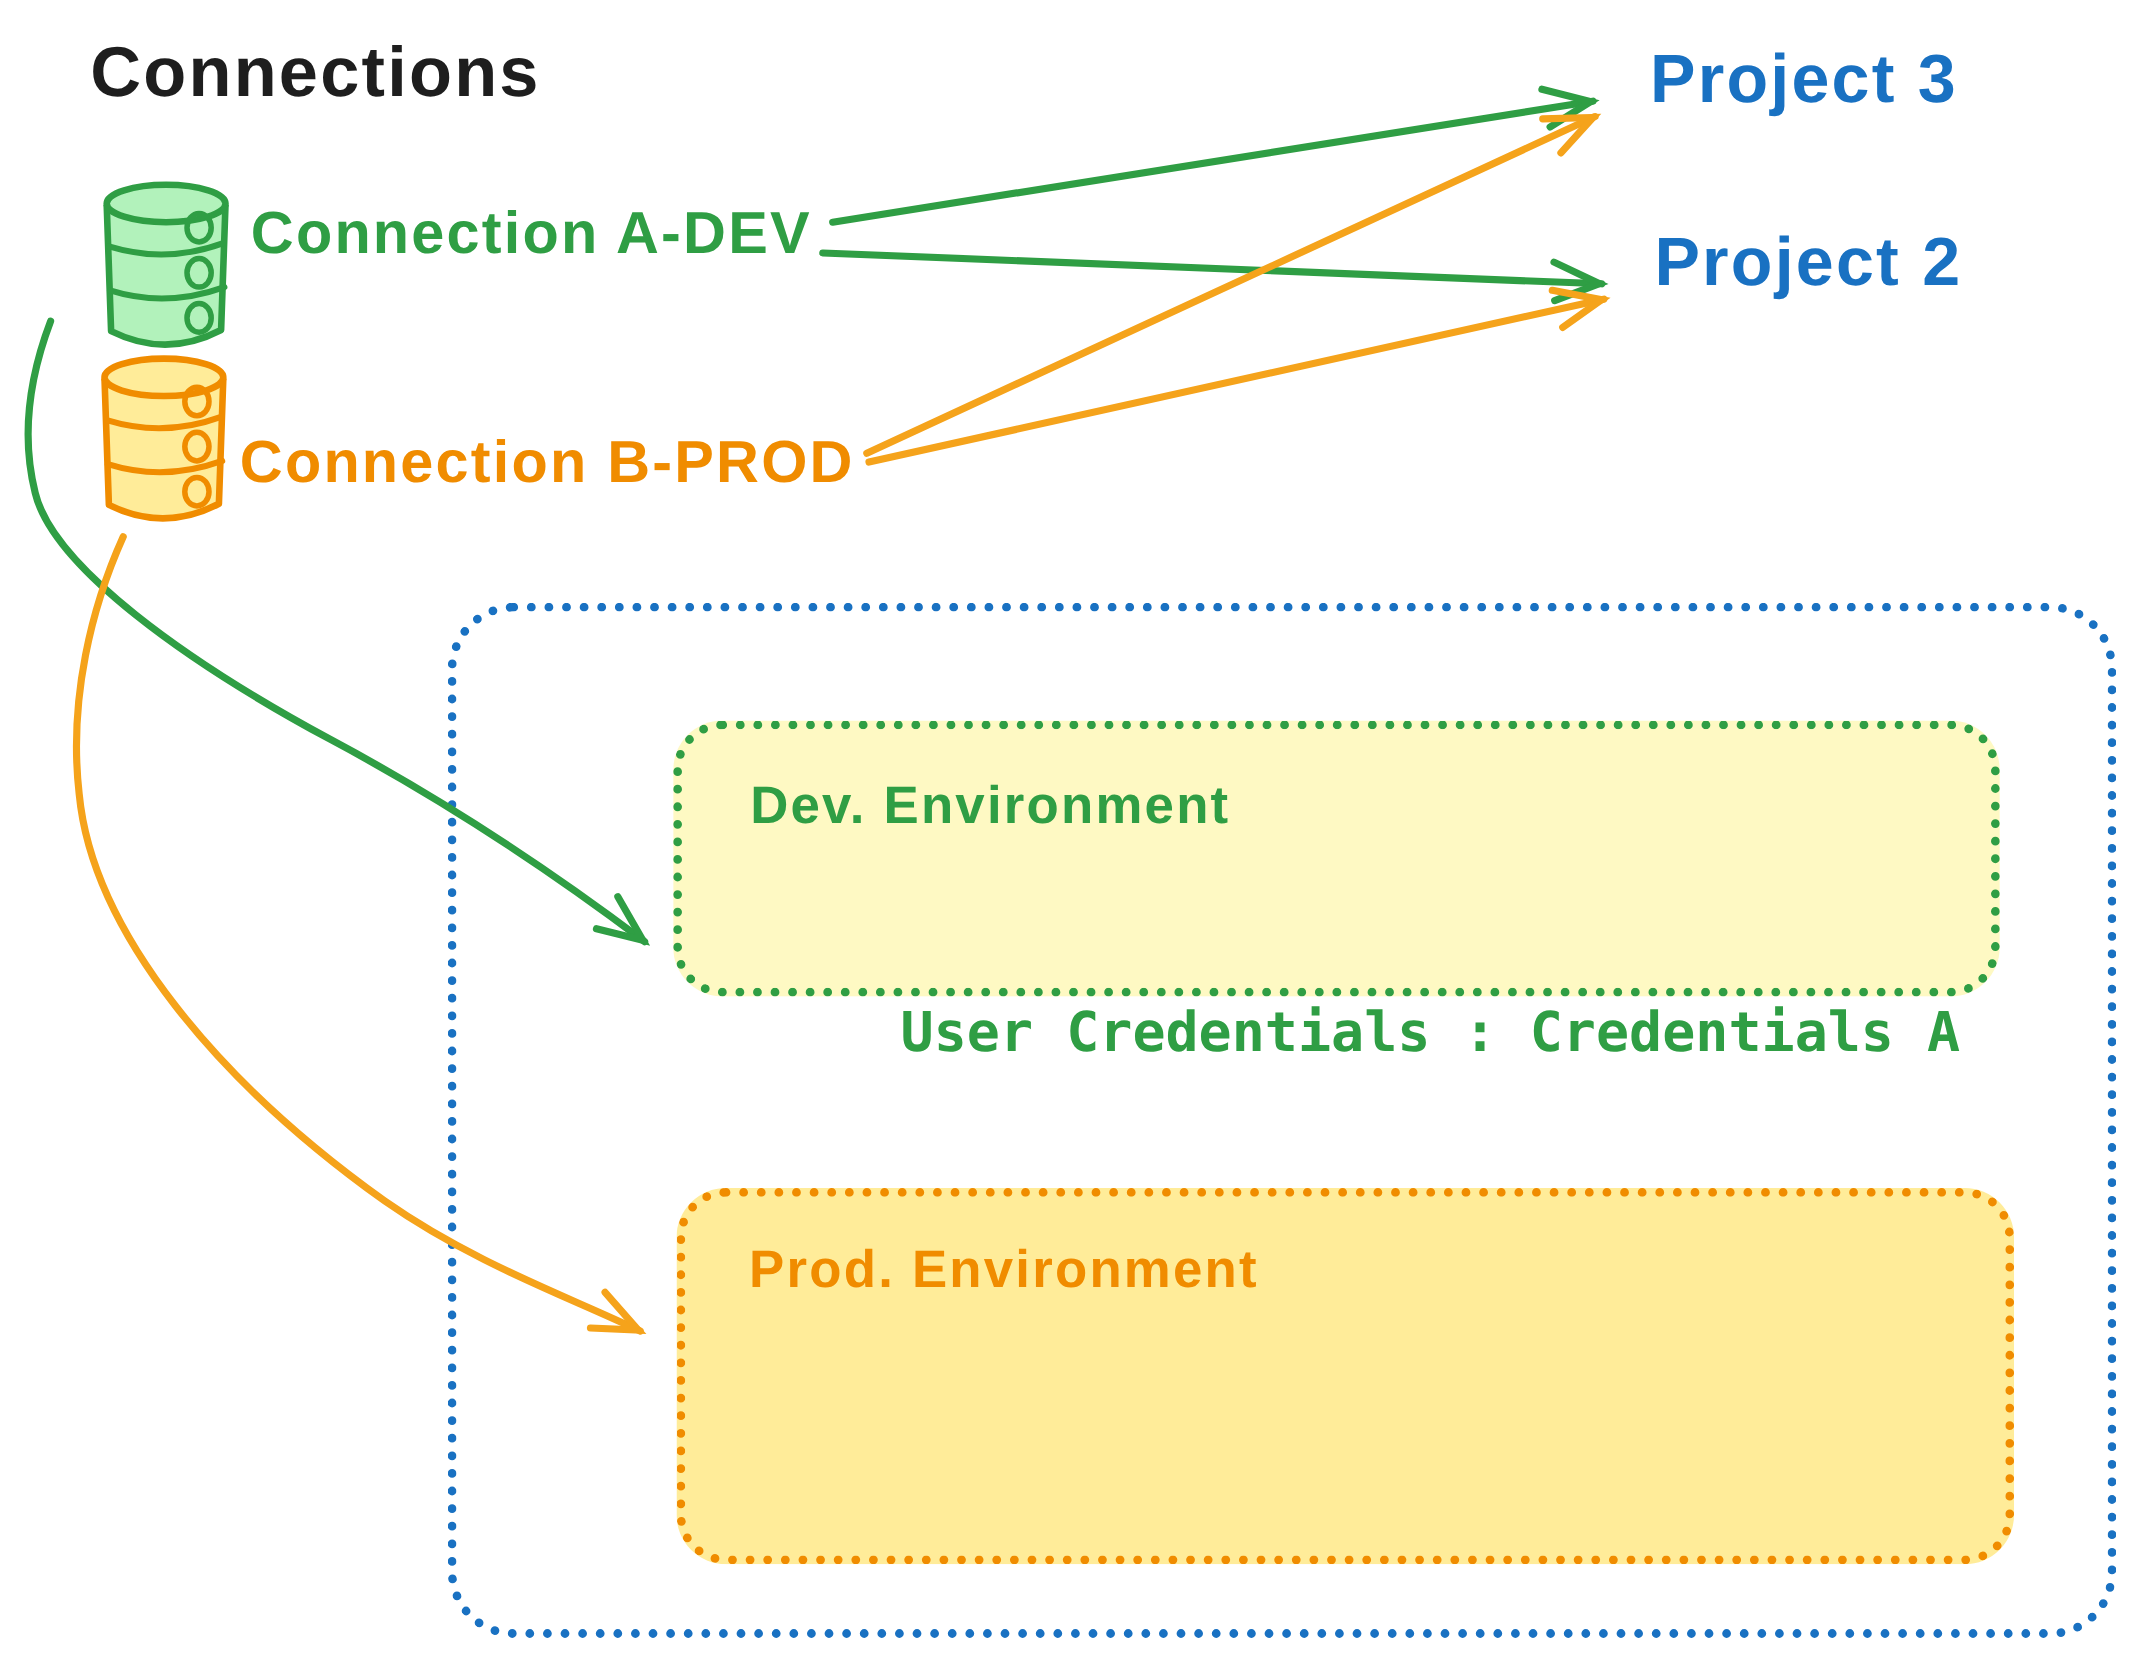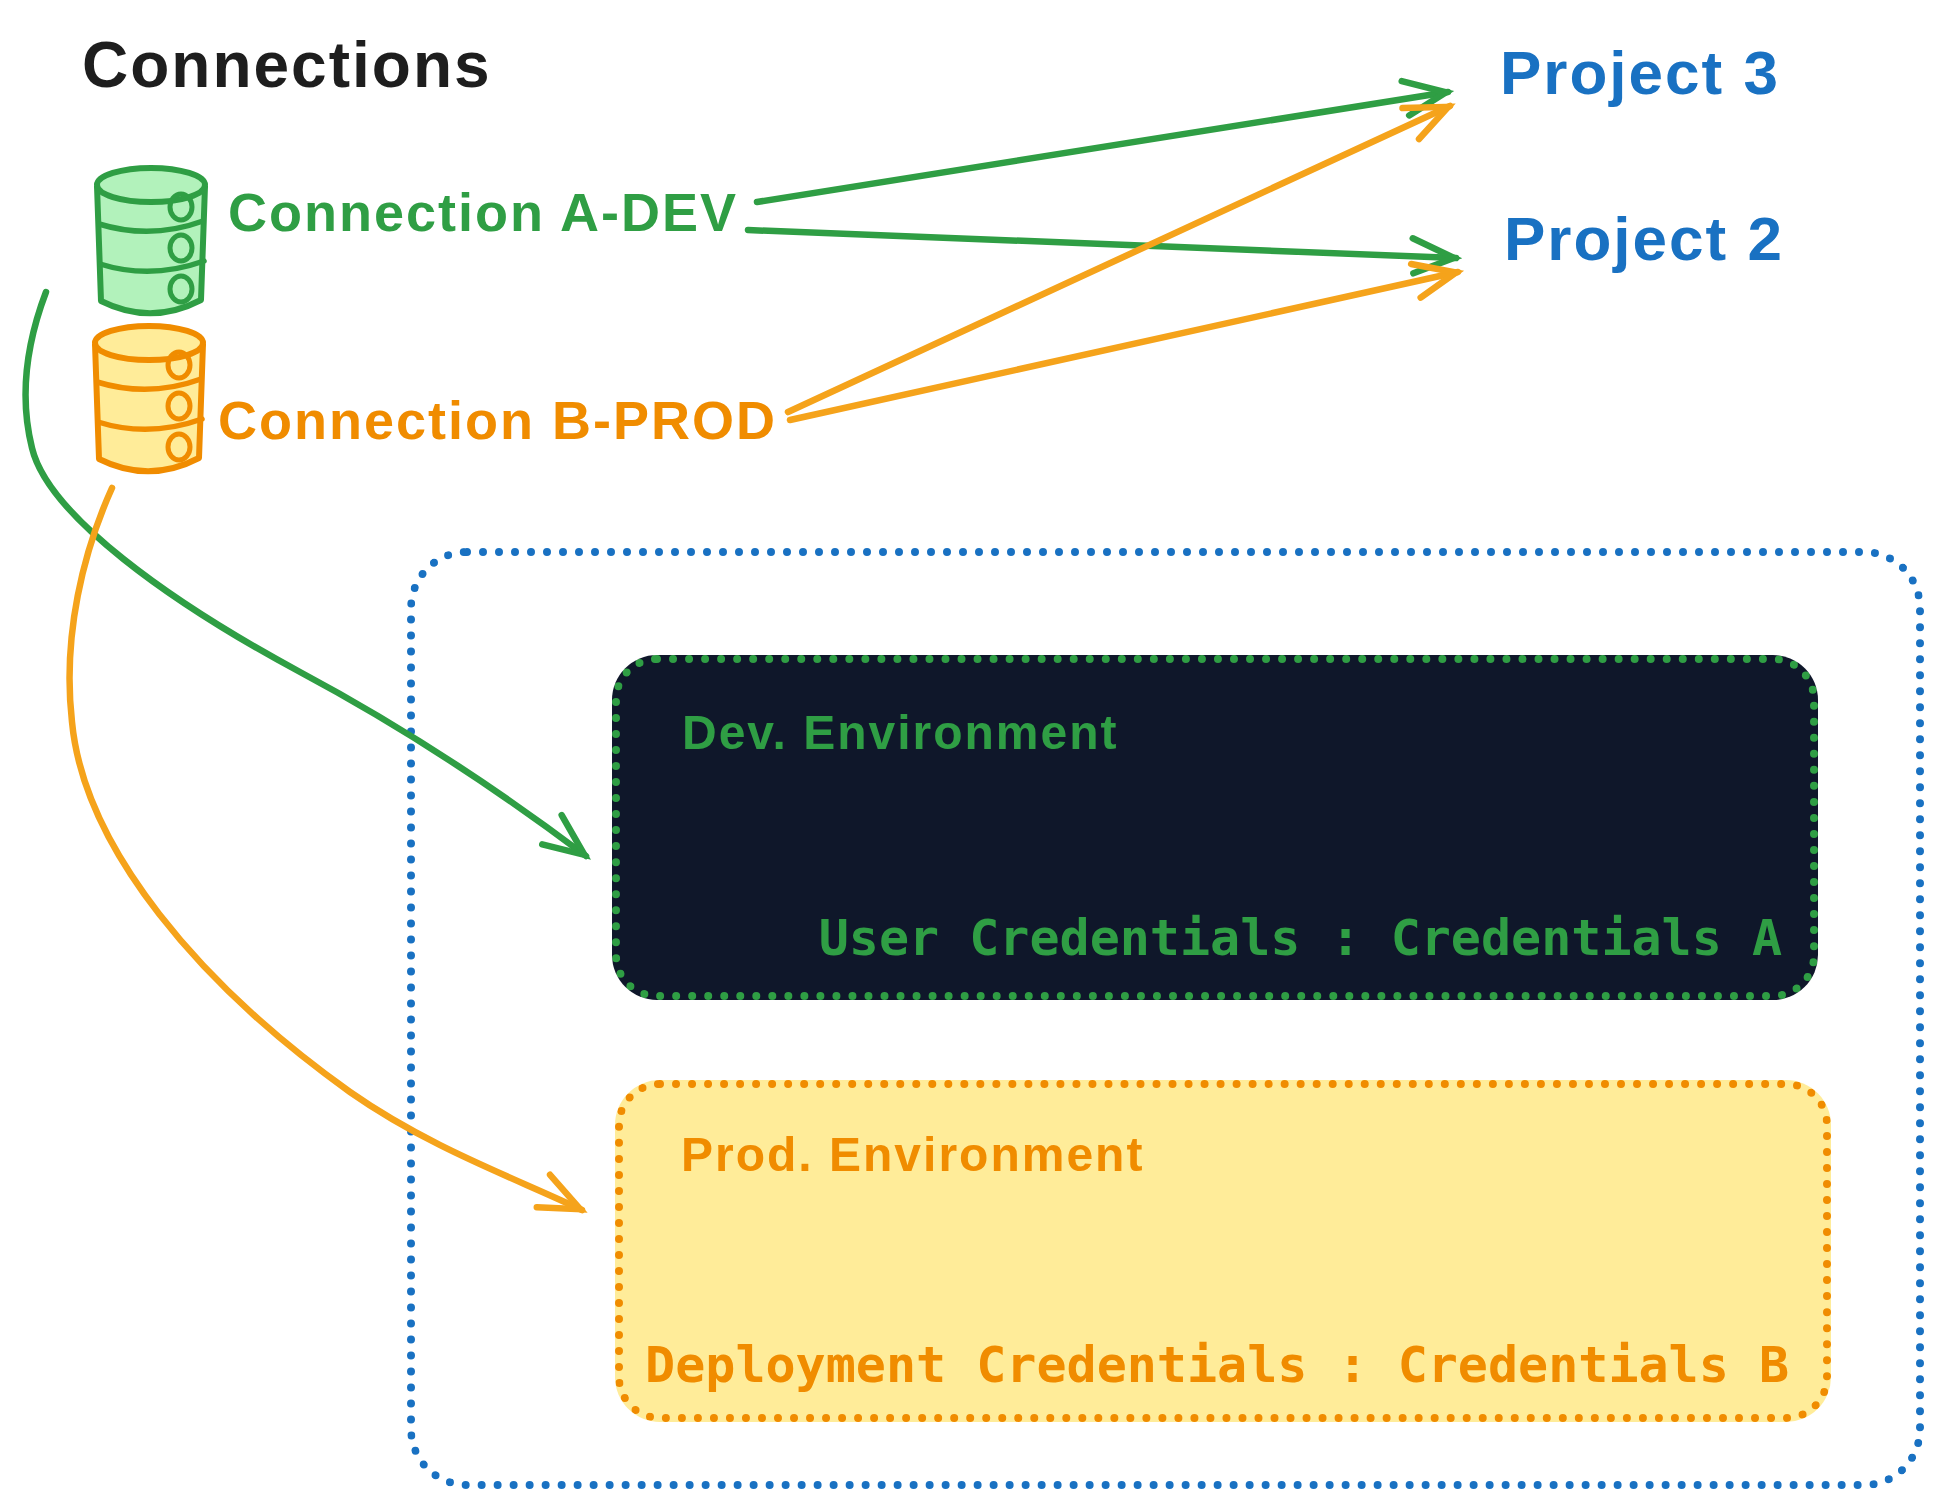--- a/index.html
+++ b/index.html
@@ -31,23 +31,23 @@
   .project-label{color:#1971c2;font-size:62px;}
   #project-3{left:1500px;top:40px;}
   #project-2{left:1504px;top:206px;}
   #project-1{left:1510px;top:394px;}
   #project1-box{
     left:407px;top:548px;width:1517px;height:941px;
     border:8px dotted #1971c2;border-radius:60px;
     box-sizing:border-box;background:transparent;
   }
   #dev-box{
-    left:612px;top:655px;width:1206px;height:345px;
+    left:612px;top:655px;width:1206px;height:251px;
     border:8px dotted #2f9e44;border-radius:45px;
-    box-sizing:border-box;background:#0f172a;
+    box-sizing:border-box;background:#fef9c3;
   }
   #prod-box{
     left:615px;top:1080px;width:1216px;height:342px;
     border:8px dotted #f08c00;border-radius:45px;
     box-sizing:border-box;background:#ffec99;
   }
   .env-title{font-size:48px;}
   #dev-box .env-title{color:#2f9e44;left:62px;top:45px;}
   #prod-box .env-title{color:#f08c00;left:58px;top:42px;}
   .credentials{font-size:50px;}
@@ -62,21 +62,20 @@
 
   <div class="abs" id="project1-box"></div>
 
   <div class="abs" id="dev-box">
     <div class="abs hand env-title">Dev. Environment</div>
     <div class="abs mono credentials">User Credentials : Credentials A</div>
   </div>
 
   <div class="abs" id="prod-box">
     <div class="abs hand env-title">Prod. Environment</div>
-    <div class="abs mono credentials">Deployment Credentials : Credentials B</div>
   </div>
 
   <svg class="abs" id="arrow-layer" viewBox="0 0 1948 1506" xmlns="http://www.w3.org/2000/svg">
     <defs>
       <marker id="mg" markerUnits="userSpaceOnUse" markerWidth="120" markerHeight="120" viewBox="-60 -60 120 120" refX="0" refY="0" orient="auto">
         <path d="M-44 -18 L-2 0 L-42 17" fill="none" stroke="#2f9e44" stroke-width="6.5" stroke-linecap="round"></path>
       </marker>
       <marker id="mo" markerUnits="userSpaceOnUse" markerWidth="120" markerHeight="120" viewBox="-60 -60 120 120" refX="0" refY="0" orient="auto">
         <path d="M-44 -18 L-2 0 L-42 17" fill="none" stroke="#f5a31b" stroke-width="6.5" stroke-linecap="round"></path>
       </marker>

